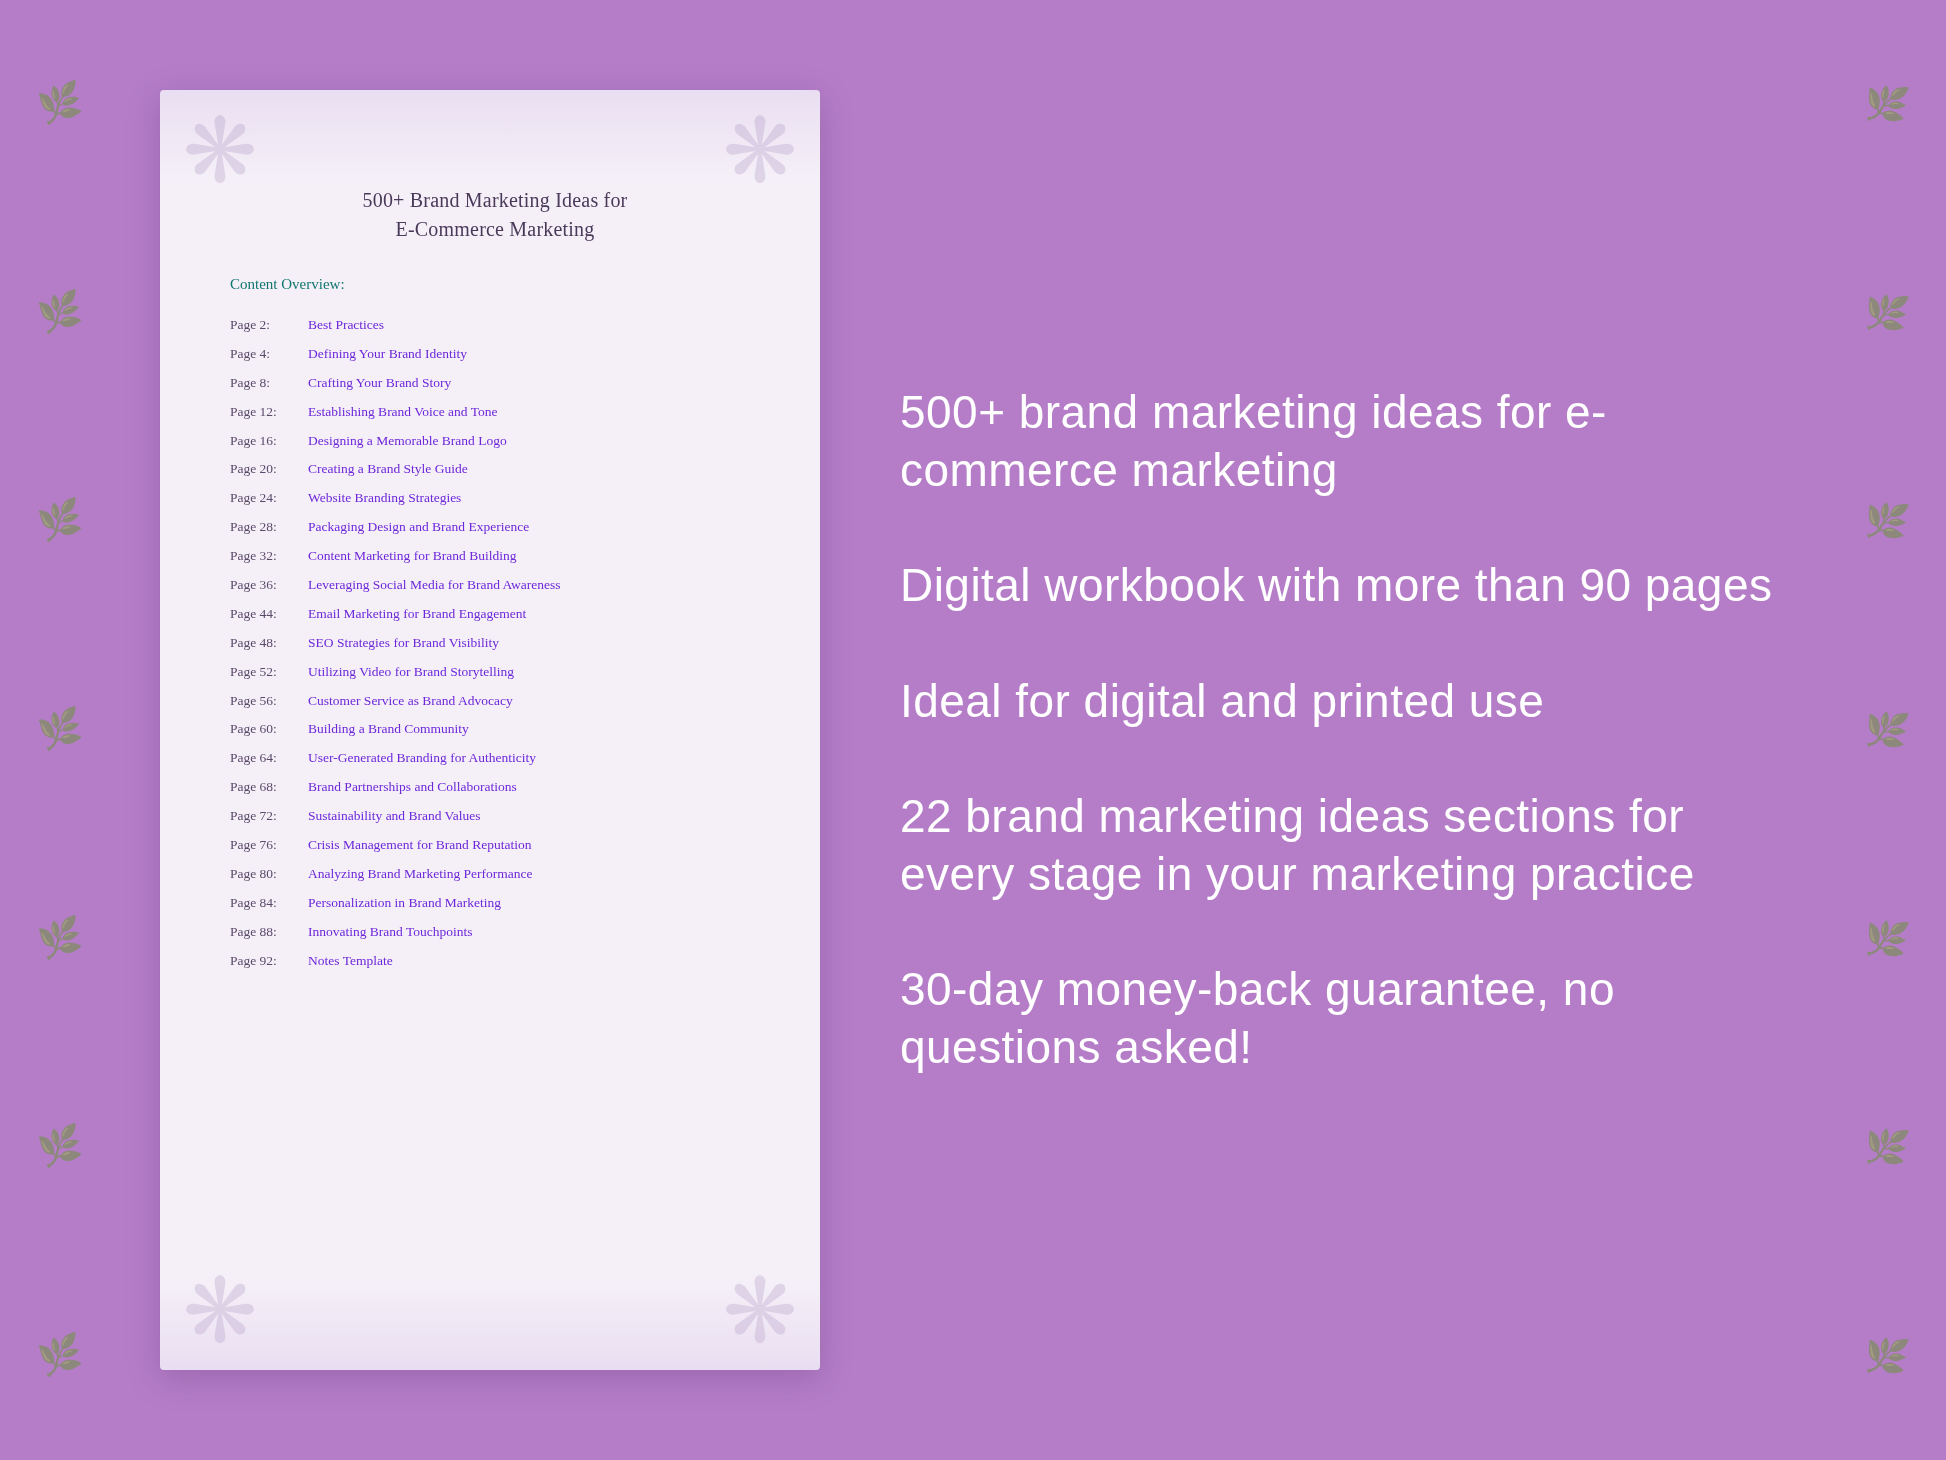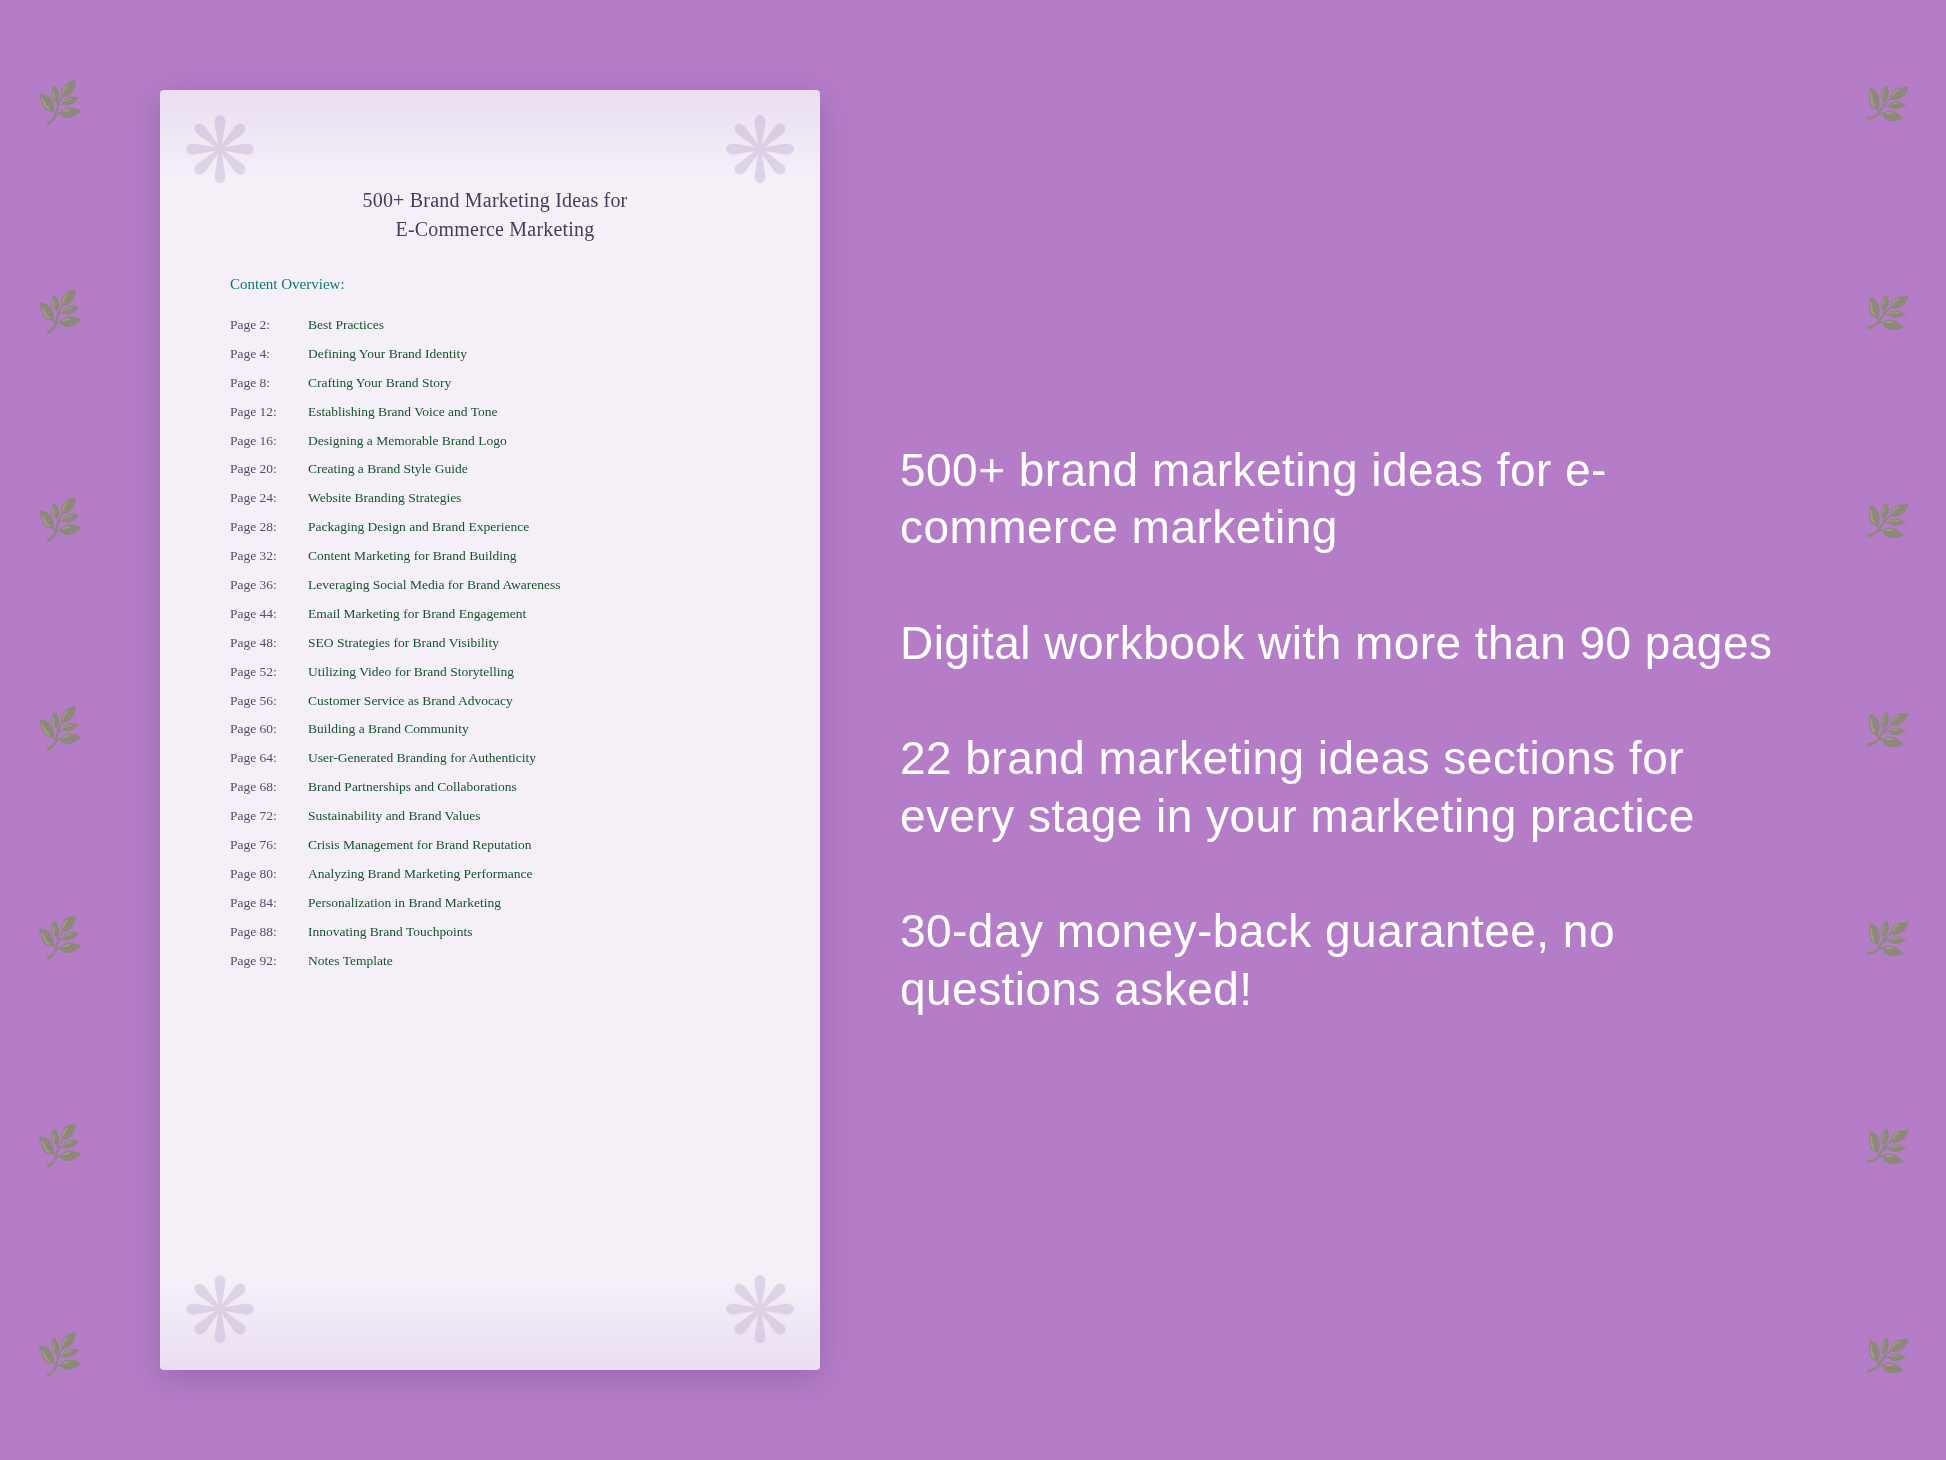--- a/index.html
+++ b/index.html
@@ -139,21 +139,21 @@
     }
 
     .toc-page {
       min-width: 78px;
       font-size: 13.5px;
       color: #5a4a6a;
       flex-shrink: 0;
     }
 
     .toc-text {
-      color: #14532d;
+      color: #6d28d9;
       font-size: 13.5px;
     }
 
     
     .right-panel {
       flex: 1;
       display: flex;
       flex-direction: column;
       gap: 58px;
       padding-right: 80px;
@@ -298,17 +298,18 @@
         <li class="toc-item">
           <span class="toc-page">Page 92:</span>
           <span class="toc-text">Notes Template</span>
         </li>
       </ul>
   </div>
 
   <div class="right-panel">
   <div class="feature-text">500+ brand marketing ideas for e-commerce marketing</div>
       <div class="feature-text">Digital workbook with more than 90 pages</div>
+      <div class="feature-text">Ideal for digital and printed use</div>
       <div class="feature-text">22 brand marketing ideas sections for every stage in your marketing practice</div>
       <div class="feature-text">30-day money-back guarantee, no questions asked!</div>
     </div>
 
 </div>
 
 </body></html>

